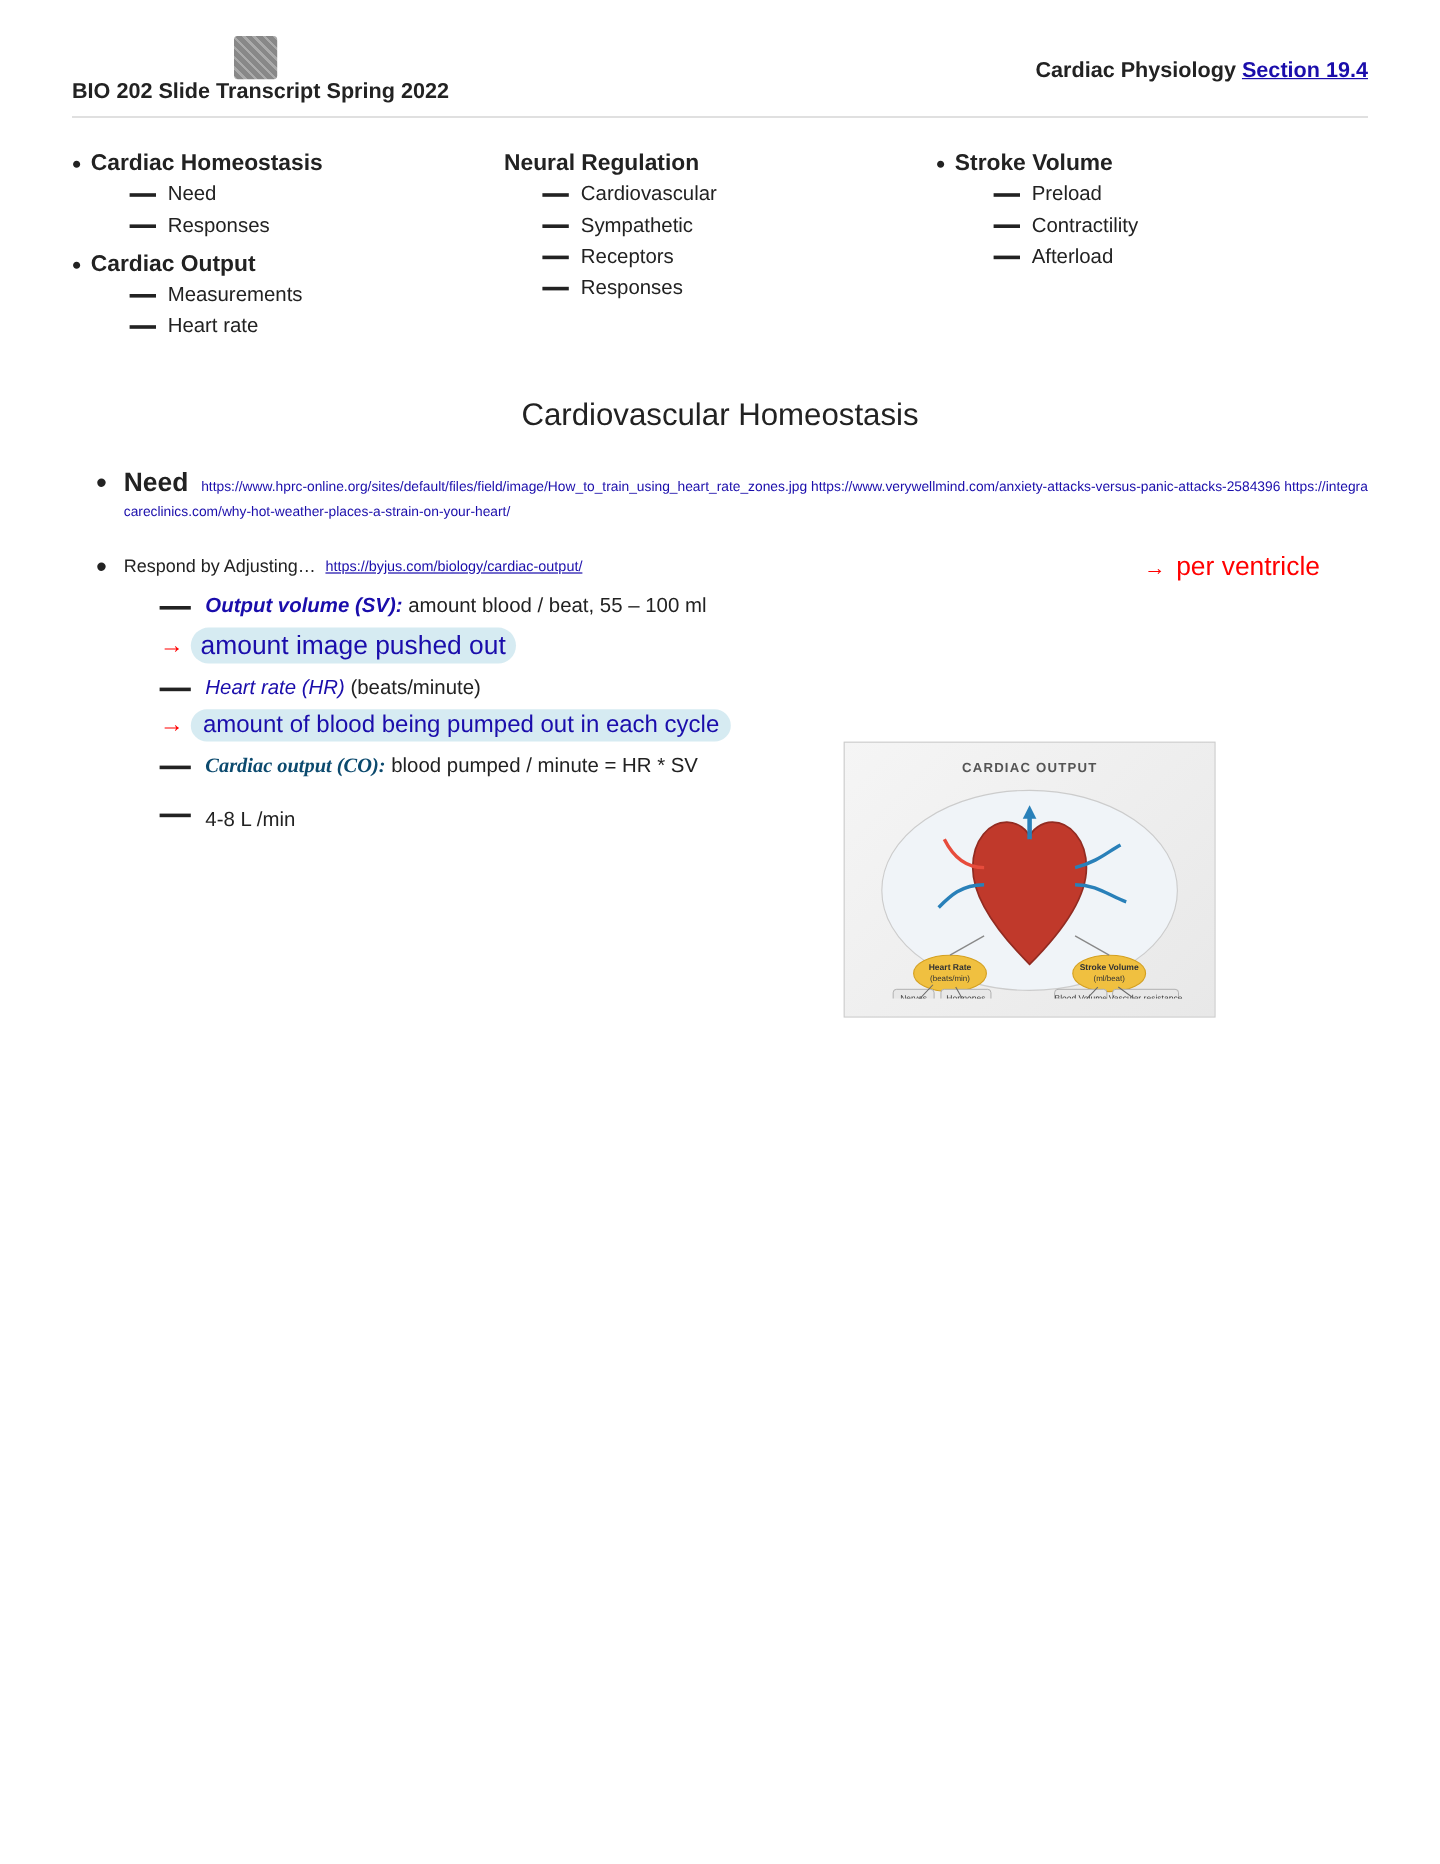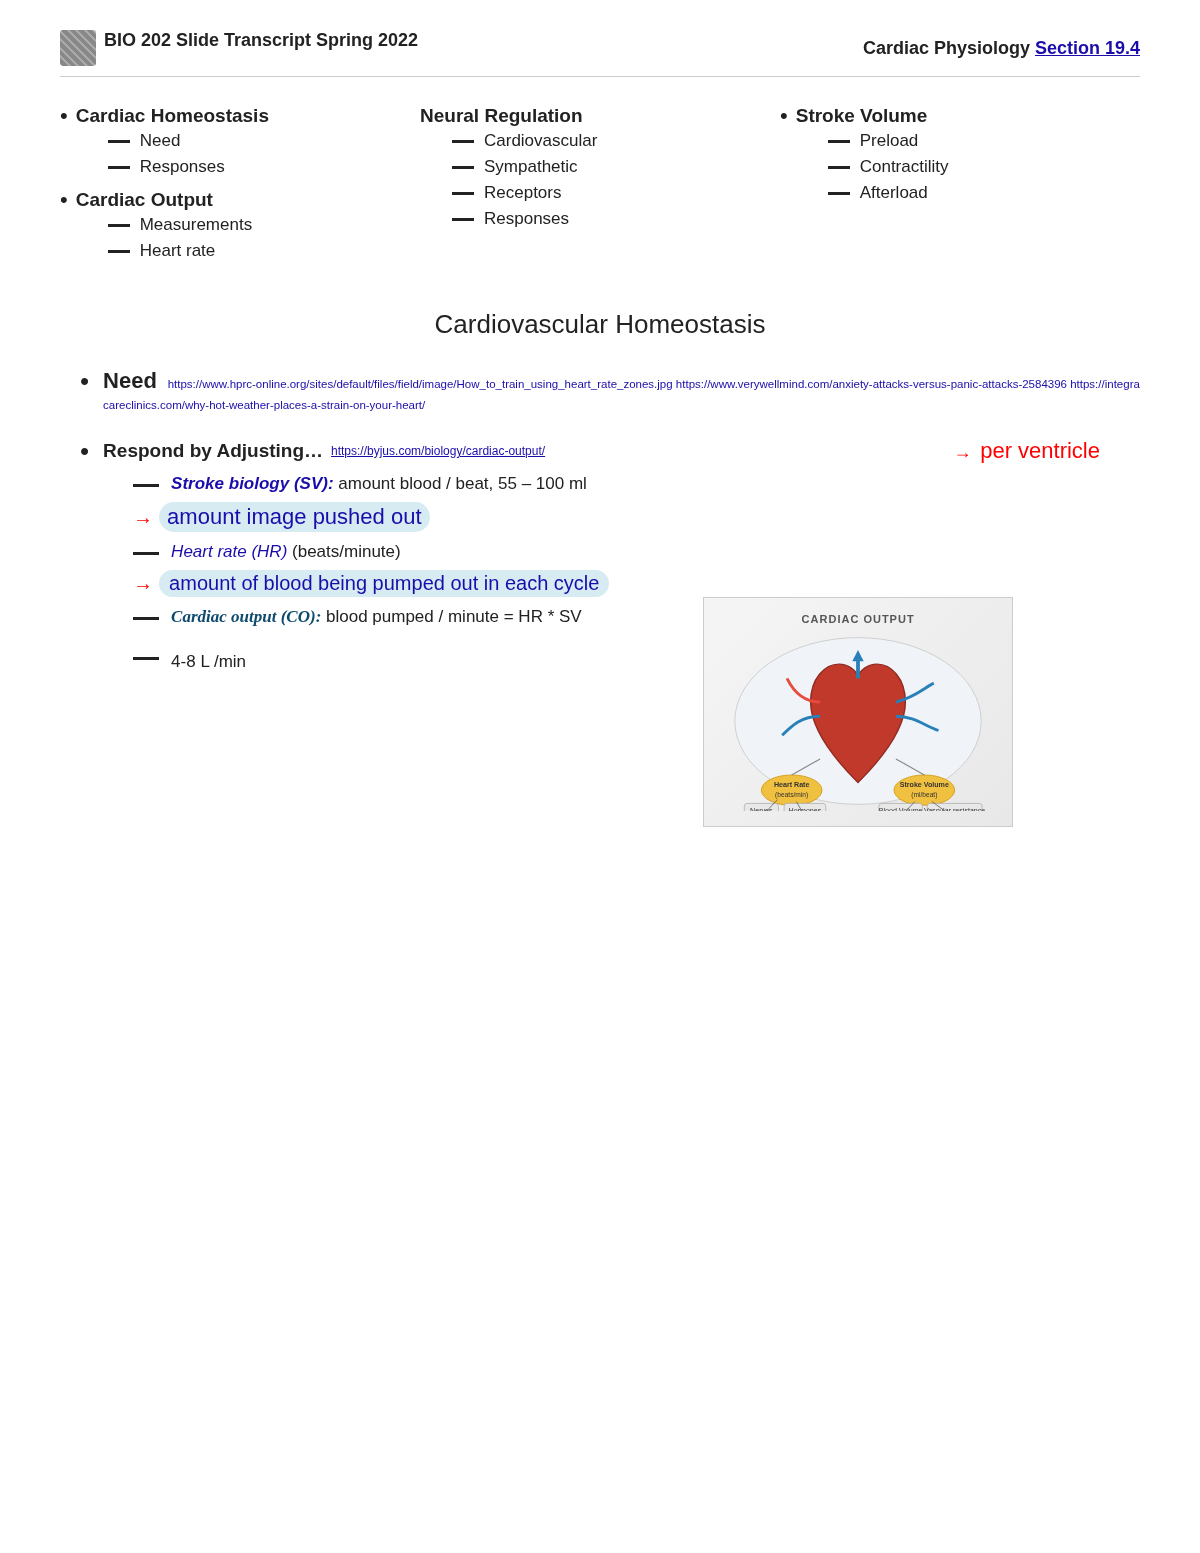--- a/index.html
+++ b/index.html
@@ -135,22 +135,22 @@
       display: inline-block;
       width: 26px;
       height: 3px;
       background: #222;
       margin-right: 12px;
       margin-top: 10px;
       flex-shrink: 0;
     }
     
     .respond-label {
-      font-size: 19px;
-      font-weight: bold;
+      font-size: 15px;
+      font-weight: normal;
       display: inline;
     }
     .respond-link {
       font-size: 12px;
       color: #1a0dab;
       text-decoration: underline;
       margin-left: 8px;
       text-align: center;
     }
     .per-ventricle-arrow {
@@ -243,21 +243,21 @@
       height: 180px;
     }
     .li-text {
       padding-top: 5px;
     }
   </style>
 </head>
 <body>
 
 <div class="header">
-  <div style="display:flex;">
+  <div style="display:flex;align-items:center;flex-direction:column;">
     <span class="header-logo" style="background: repeating-linear-gradient(45deg,#aaa,#aaa 2px,#888 2px,#888 6px);border-radius:3px;"></span>
     <span class="header-title">BIO 202 Slide Transcript Spring 2022</span>
   </div>
   <div class="header-right">
     <span>Cardiac Physiology </span>
     <a href="#">Section 19.4</a>
   </div>
 </div>
 
 <div class="toc">
@@ -368,21 +368,21 @@
           <span class="per-ventricle-arrow">→</span>
           <span style="font-family:'Comic Sans MS',cursive,sans-serif;font-size:22px;color:red;">per ventricle</span>
         </span>
       </div>
 
       <ul class="respond-sub-list">
 
         <li>
           <span class="sub-dash"></span>
           <div>
-            <span class="sv-label">Stroke biology (SV):</span>
+            <span class="sv-label">Output volume (SV):</span>
             <span> amount blood / beat, 55 – 100 ml</span>
           </div>
         </li>
       </ul>
 
       <div class="handwriting-block">
         <span class="hw-arrow">→</span>
         <span class="hw-text">amount image pushed out</span>
       </div>
 

